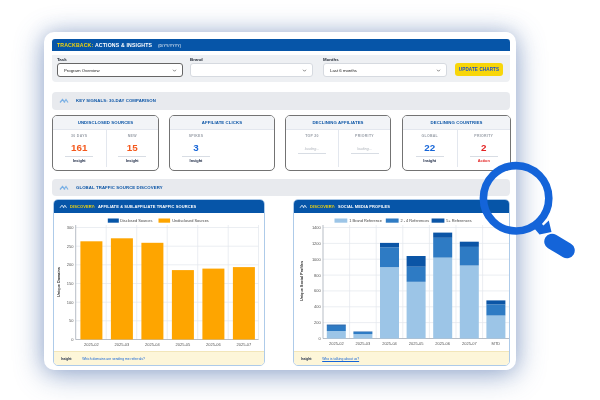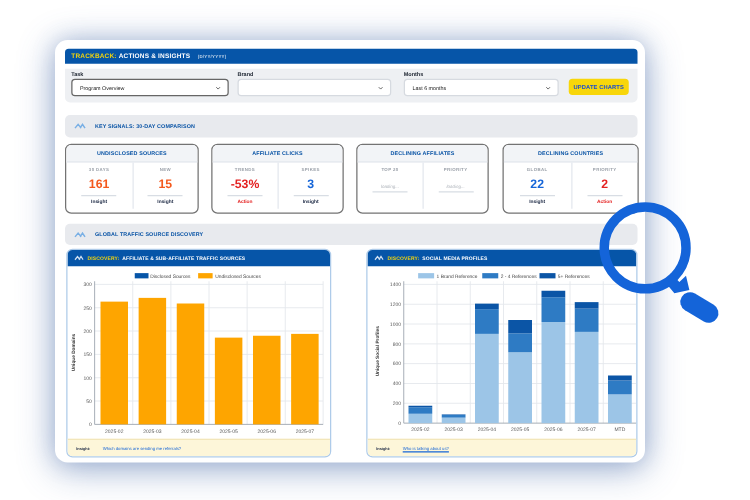--- a/index.html
+++ b/index.html
@@ -128,26 +128,20 @@
         <div class="mlab">NEW</div>
         <div class="mnum" style="color:#f4591d;">15</div>
         <div class="mdiv"></div>
         <div class="mbot">Insight</div>
       </div>
     </div>
   </div>
   <div class="mcard" style="left:169px; width:106px;">
     <div class="mtitle">AFFILIATE CLICKS</div>
     <div class="mbody">
-      <div class="half">
-        <div class="mlab">TRENDS</div>
-        <div class="mnum" style="color:#e42222;">-53%</div>
-        <div class="mdiv"></div>
-        <div class="mbot" style="color:#e42222;">Action</div>
-      </div>
       <div class="half">
         <div class="mlab">SPIKES</div>
         <div class="mnum" style="color:#1565d8;">3</div>
         <div class="mdiv"></div>
         <div class="mbot">Insight</div>
       </div>
     </div>
   </div>
   <div class="mcard" style="left:285px; width:106px;">
     <div class="mtitle">DECLINING AFFILIATES</div>

